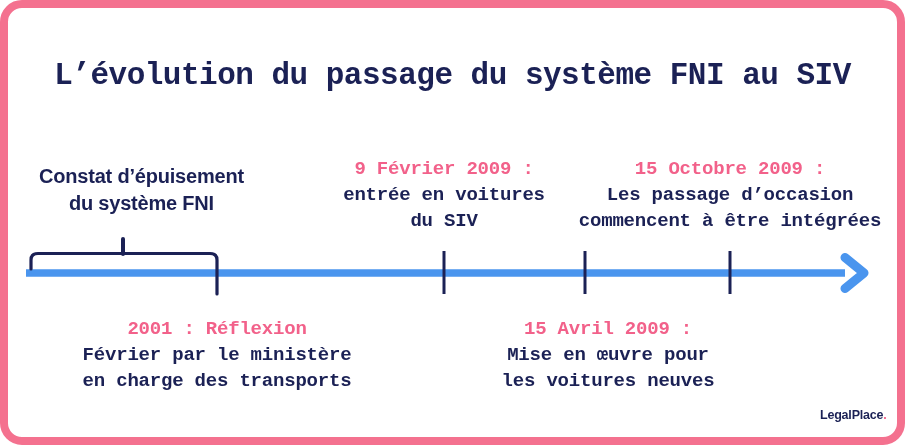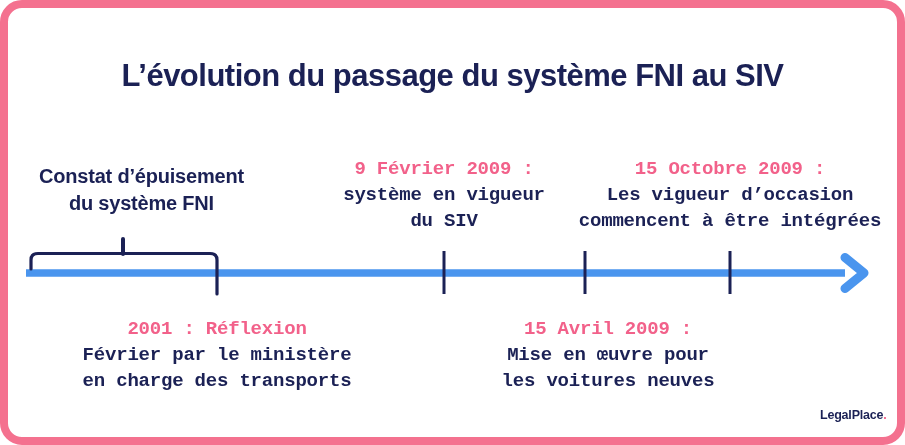--- a/index.html
+++ b/index.html
@@ -25,20 +25,21 @@
     pointer-events:none;
     box-sizing:border-box;
   }
   .title{
     position:absolute;left:0;right:0;top:57px;
     text-align:center;
     font-size:31px;line-height:37px;font-weight:700;
     letter-spacing:-0.5px;
     color:var(--navy,#1b2155);
     margin:0;
+    font-family:Liberation Mono, monospace;
   }
   .bracket-label{
     position:absolute;left:39px;top:163px;
     font-size:20px;line-height:27px;font-weight:700;
     letter-spacing:-0.2px;
     color:var(--navy,#1b2155);
     text-align:center;
     white-space:nowrap;
   }
   .event{
@@ -72,27 +73,27 @@
 
   <h1 class="title">L’évolution du passage du système FNI au SIV</h1>
 
   <div class="bracket-label">
     <div>Constat d’épuisement</div>
     <div>du système FNI</div>
   </div>
 
   <div class="event" style="left:444px;top:156px;">
     <div class="date">9 Février 2009 :</div>
-    <div>système en vigueur</div>
+    <div>entrée en voitures</div>
     <div>du SIV</div>
   </div>
 
   <div class="event" style="left:730px;top:156px;">
     <div class="date">15 Octobre 2009 :</div>
-    <div>Les vigueur d’occasion</div>
+    <div>Les passage d’occasion</div>
     <div>commencent à être intégrées</div>
   </div>
 
   <svg class="timeline-svg" width="905" height="445" viewBox="0 0 905 445" aria-hidden="true">
     <line class="axis-stroke" x1="26" y1="273" x2="845" y2="273" stroke-width="7.5"></line>
     <path class="axis-stroke" d="M845 257.5 L864 273 L845 288.5" fill="none" stroke-width="9" stroke-linecap="round" stroke-linejoin="round"></path>
     <line class="navy-stroke" x1="444" y1="251" x2="444" y2="294" stroke-width="3"></line>
     <line class="navy-stroke" x1="585" y1="251" x2="585" y2="294" stroke-width="3"></line>
     <line class="navy-stroke" x1="730" y1="251" x2="730" y2="294" stroke-width="3"></line>
     <path class="navy-stroke" d="M31 269 L31 260 Q31 253.5 38 253.5 L210 253.5 Q217 253.5 217 260 L217 294" fill="none" stroke-width="3.2" stroke-linecap="round"></path>

